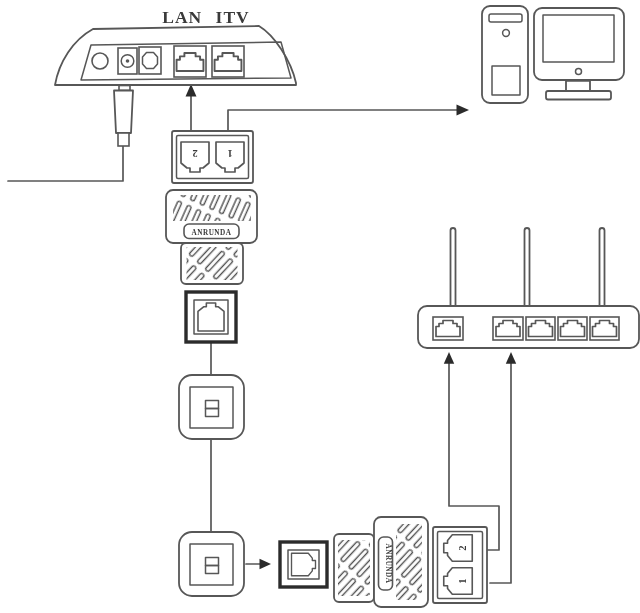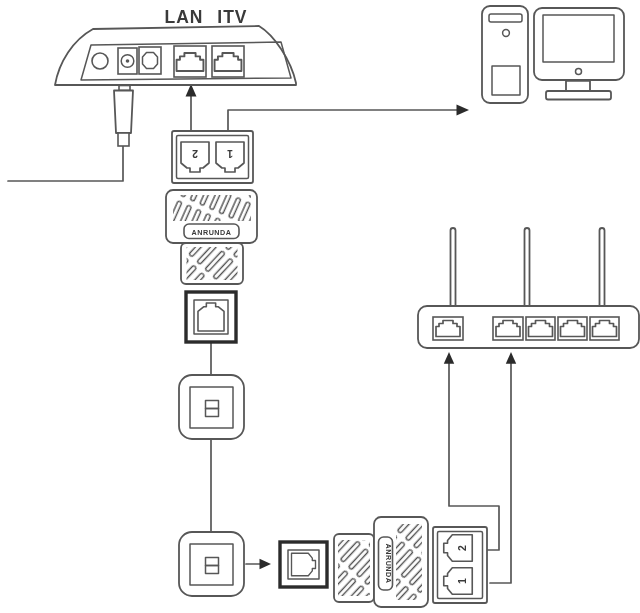--- a/index.html
+++ b/index.html
@@ -1,17 +1,17 @@
 <!DOCTYPE html>
 <html style="--line: #575757; --dark: #2b2b2b; --text: #3a3a3a; --bg: #ffffff;"><head>
 <meta charset="utf-8">
 <style>
   html,body{margin:0;padding:0;background:#fff;}
   .stage{position:relative;width:640px;height:613px;background:var(--bg,#ffffff);overflow:hidden;
-         font-family:Liberation Sans, sans-serif;}
+         font-family:Liberation Serif, serif;}
   svg{display:block;}
   
   .w    {stroke:var(--line,#575757);stroke-width:1.7;fill:none;stroke-linecap:round;stroke-linejoin:round;}
   .o    {stroke:var(--line,#575757);stroke-width:1.8;fill:#ffffff;stroke-linejoin:round;}
   .o2   {stroke:var(--line,#575757);stroke-width:1.5;fill:none;stroke-linejoin:round;}
   .thin {stroke:var(--line,#575757);stroke-width:1.6;fill:#ffffff;}
   .bold {stroke:var(--dark,#2b2b2b);stroke-width:3.4;fill:#ffffff;}
   .head {fill:var(--dark,#2b2b2b);stroke:none;}
   .jack {stroke:var(--line,#575757);stroke-width:1.7;fill:#ffffff;stroke-linejoin:round;}
   .cloud{stroke:var(--line,#575757);stroke-width:1.7;fill:#ffffff;stroke-linejoin:round;}

